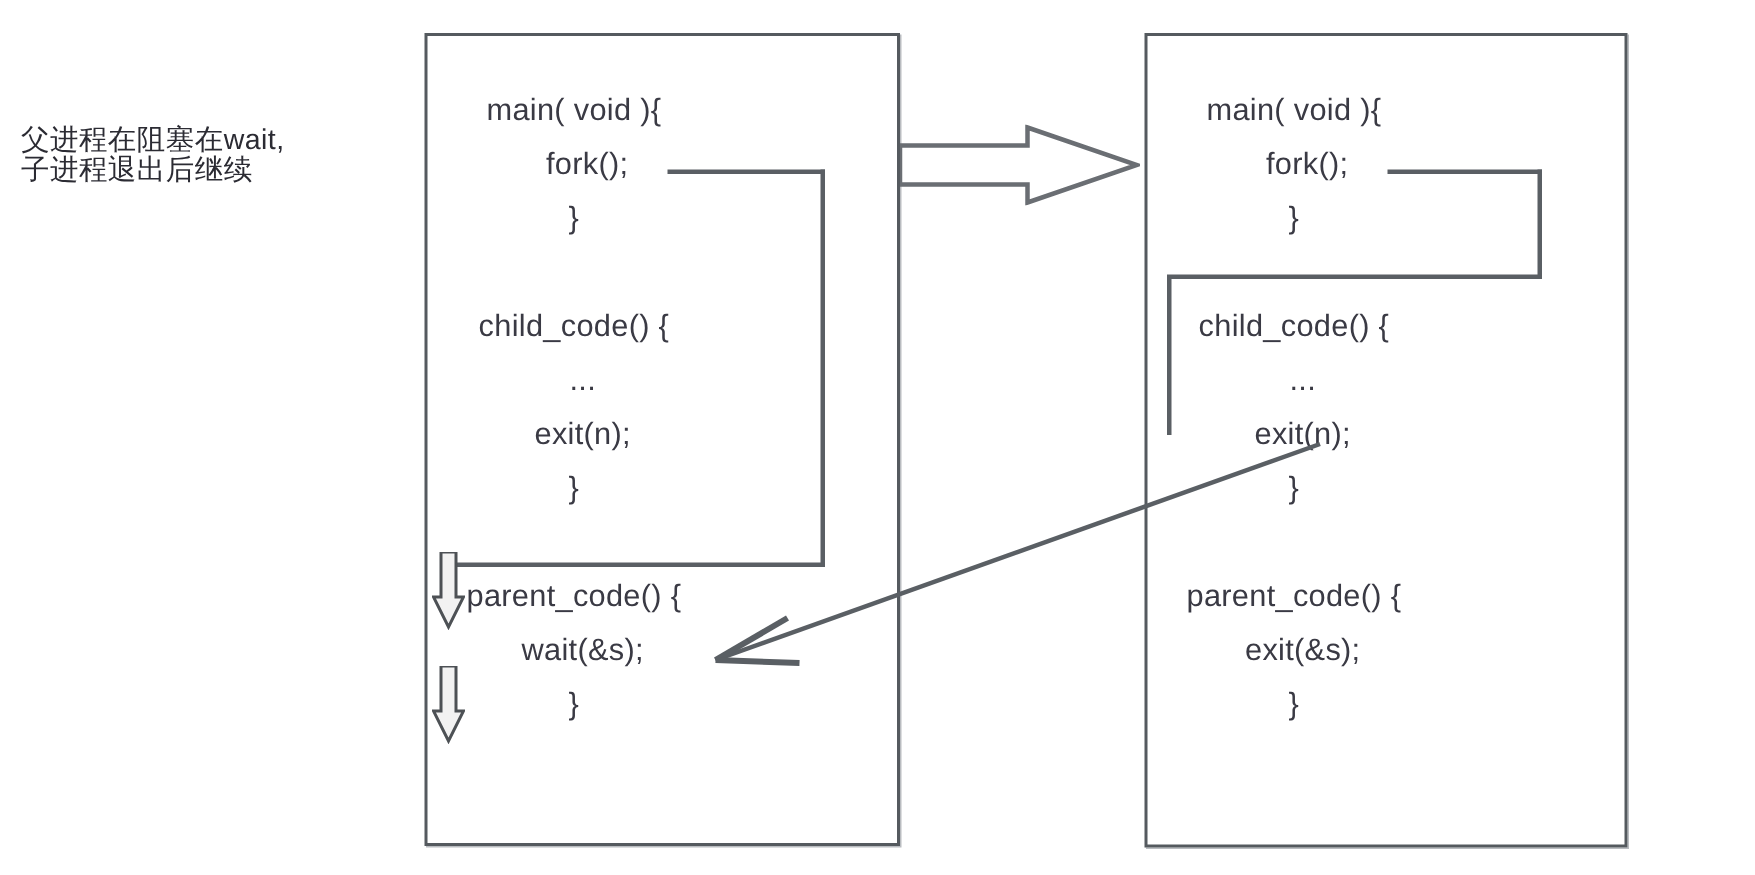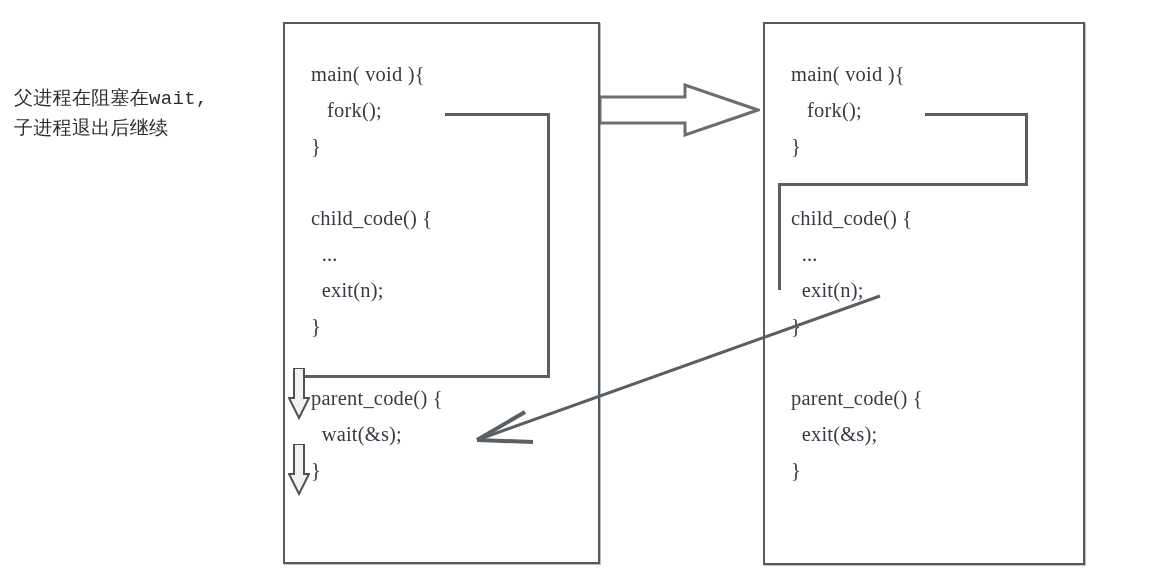--- a/index.html
+++ b/index.html
@@ -19,44 +19,45 @@
     left: 0; top: 0;
     width: 1170px;
     height: 583px;
   }
   .note {
     position: absolute;
     left: 14px;
     top: 84px;
     width: 270px;
     color: #2b2b33;
-    font-family: Liberation Mono, monospace;
+    font-family: Liberation Sans, sans-serif;
     font-size: 19px;
-    line-height: 30px;
+    line-height: 20px;
     letter-spacing: 0.3px;
     white-space: pre-line;
   }
   .codebox {
     position: absolute;
     background: #ffffff;
     border: 2px solid #555a5f;
     box-shadow: 1px 1px 0 #b9bcc0;
   }
   #box-left  { left: 283px; top: 22px; width: 313px; height: 538px; }
   #box-right { left: 763px; top: 22px; width: 318px; height: 539px; }
 
   .code {
     position: absolute;
     left: 26px;
     color: #3a3a44;
-    font-family: Liberation Serif, serif;
+    font-family: Liberation Sans, sans-serif;
     font-size: 20.5px;
     line-height: 36px;
     white-space: pre;
     letter-spacing: 0.2px;
+    text-align: center;
   }
   #left-code  { top: 32px; }
   #right-code { top: 32px; }
 
   
   .seg {
     position: absolute;
     background: #5a5f64;
   }
   .seg.h { height: 3px; }

